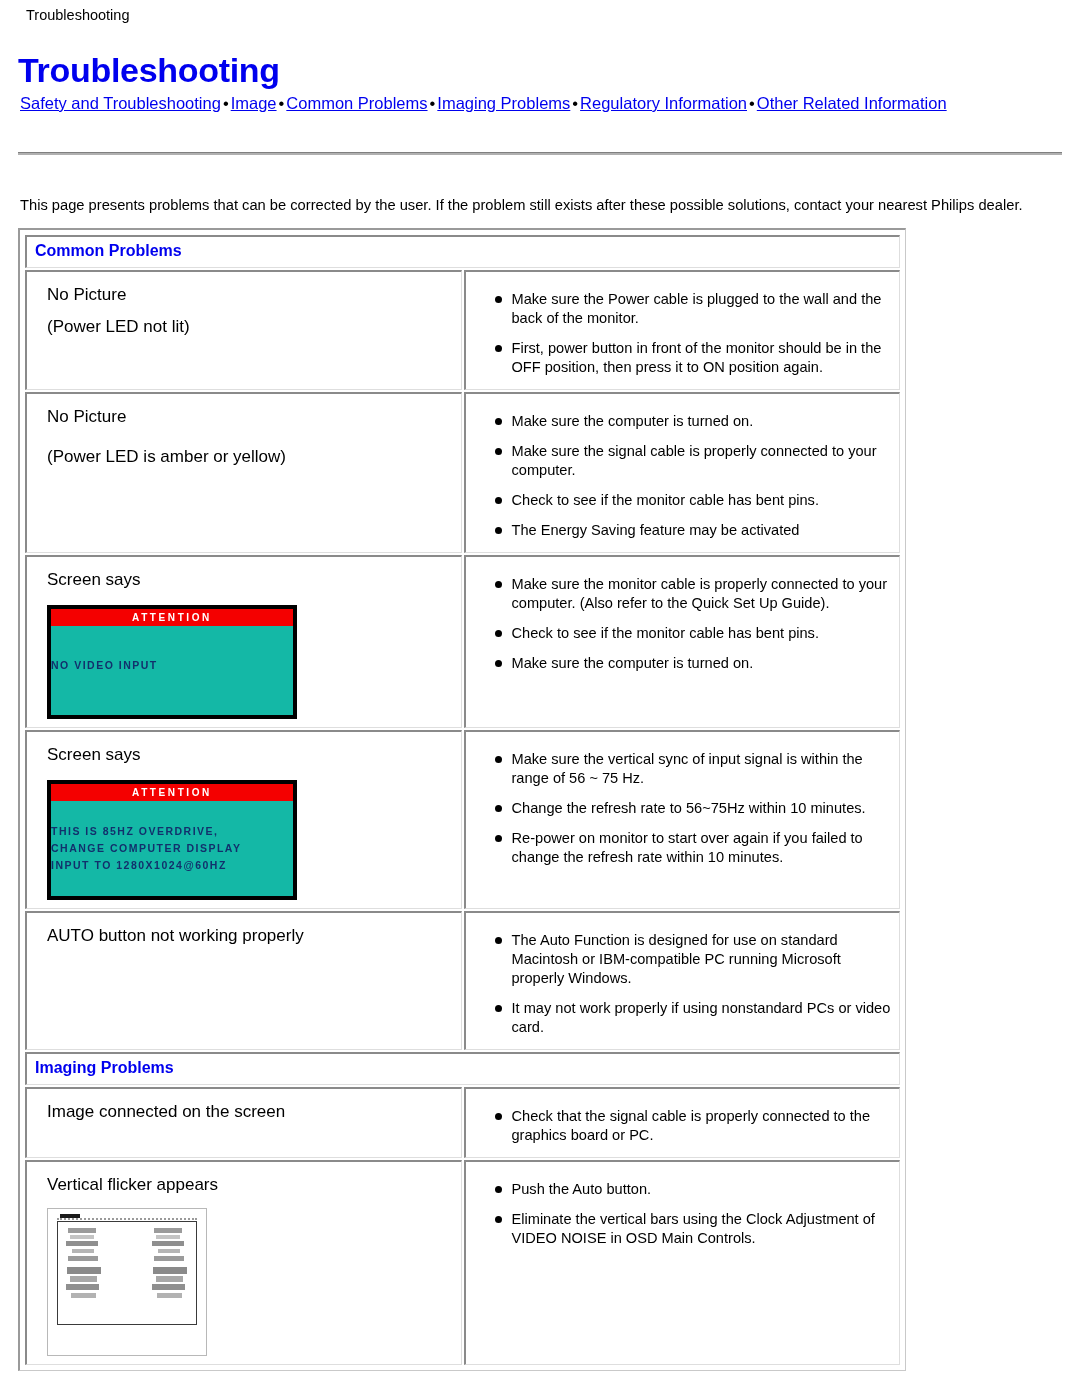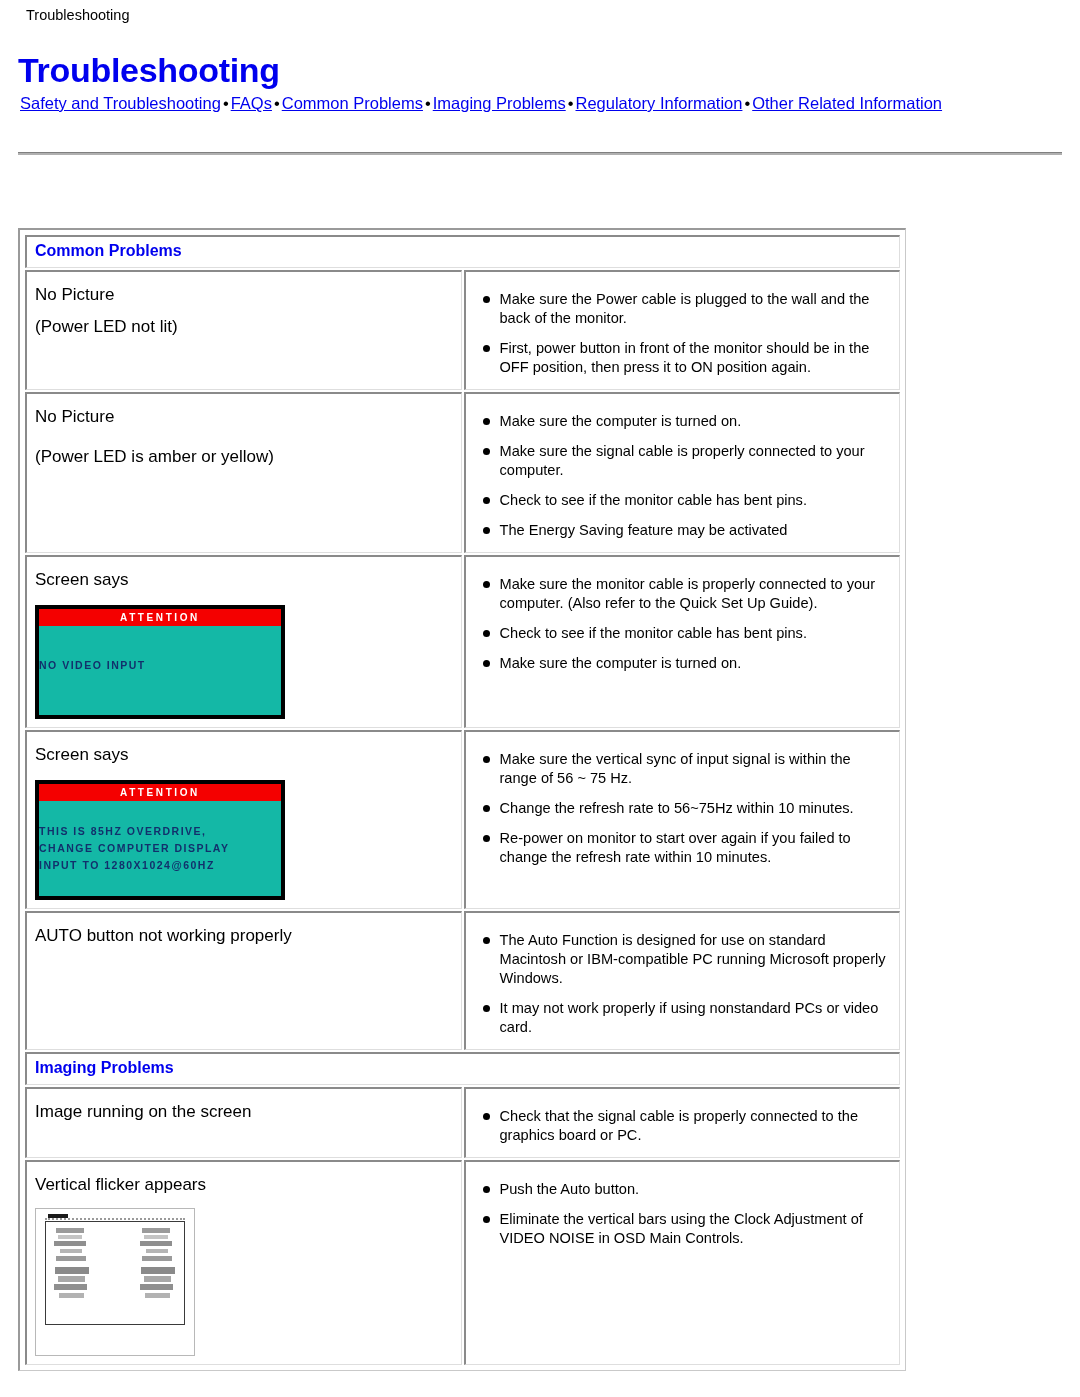--- a/index.html
+++ b/index.html
@@ -92,21 +92,21 @@
     width: 100%;
     table-layout: fixed;
   }
   table.ttab td {
     vertical-align: top;
     background: #ffffff;
     border-top: 2px solid #8a8a8a;
     border-left: 2px solid #8a8a8a;
     border-right: 1px solid #dedede;
     border-bottom: 1px solid #dedede;
-    padding: 6px 8px 8px 8px;
+    padding: 6px 8px 8px 20px;
   }
   td.col-left { width: 346px; }
   td.col-right { width: auto; }
   .sect-head {
     font-size: 16px;
     font-weight: bold;
     color: #0000ee;
     padding: 5px 8px 7px 8px !important;
   }
   .colhead {
@@ -221,25 +221,26 @@
 </head>
 <body>
 
 <div class="page">
 
   <div class="breadcrumb">Troubleshooting</div>
 
   <h1 class="page-title">Troubleshooting</h1>
 
   <div class="navlinks">
-    <a href="#">Safety and Troubleshooting</a><span class="navsep">•</span><a href="#">FAQs</a><span class="navsep">•</span><a href="#">Common Problems</a><span class="navsep">•</span><a href="#">Imaging Problems</a><span class="navsep">•</span><a href="#">Regulatory Information</a><span class="navsep">•</span><a href="#">Other Related Information</a>
+    <a href="#">Safety and Troubleshooting</a><span class="navsep">•</span><a href="#">Image</a><span class="navsep">•</span><a href="#">Common Problems</a><span class="navsep">•</span><a href="#">Imaging Problems</a><span class="navsep">•</span><a href="#">Regulatory Information</a><span class="navsep">•</span><a href="#">Other Related Information</a>
   </div>
 
   <div class="hrule"></div>
 
+  <p class="intro">This page presents problems that can be corrected by the user. If the problem still exists after these possible solutions, contact your nearest Philips dealer.</p>
 
   <div class="tbl-wrap">
     <table class="ttab">
       <tbody>
 
         <tr>
           <td colspan="2" class="sect-head">Common Problems</td>
         </tr>
 
 
@@ -321,21 +322,21 @@
           </td>
         </tr>
 
         <tr>
           <td colspan="2" class="sect-head">Imaging Problems</td>
         </tr>
 
 
         <tr>
           <td class="col-left prob-cell mid-cell">
-            <div class="problem">Image running on the screen</div>
+            <div class="problem">Image connected on the screen</div>
           </td>
           <td class="col-right checks-mid">
             <ul class="checks">
               <li>Check that the signal cable is properly connected to the graphics board or PC.</li>
             </ul>
           </td>
         </tr>
 
         <tr>
           <td class="col-left prob-cell">

